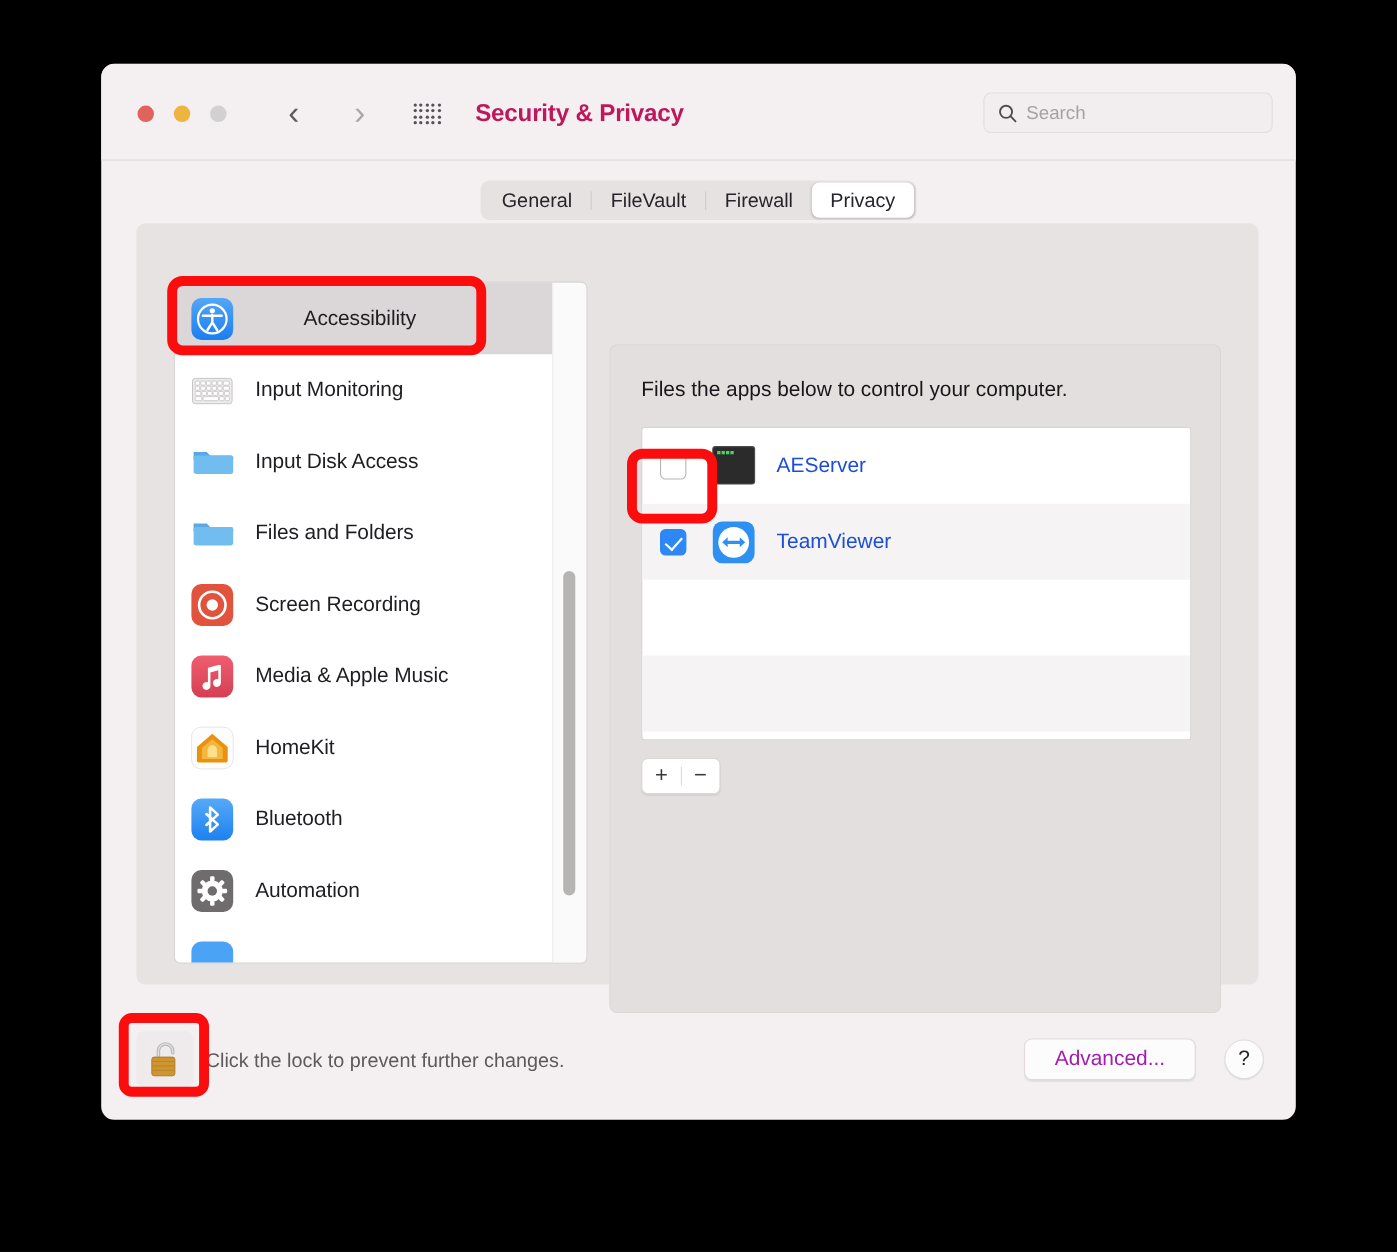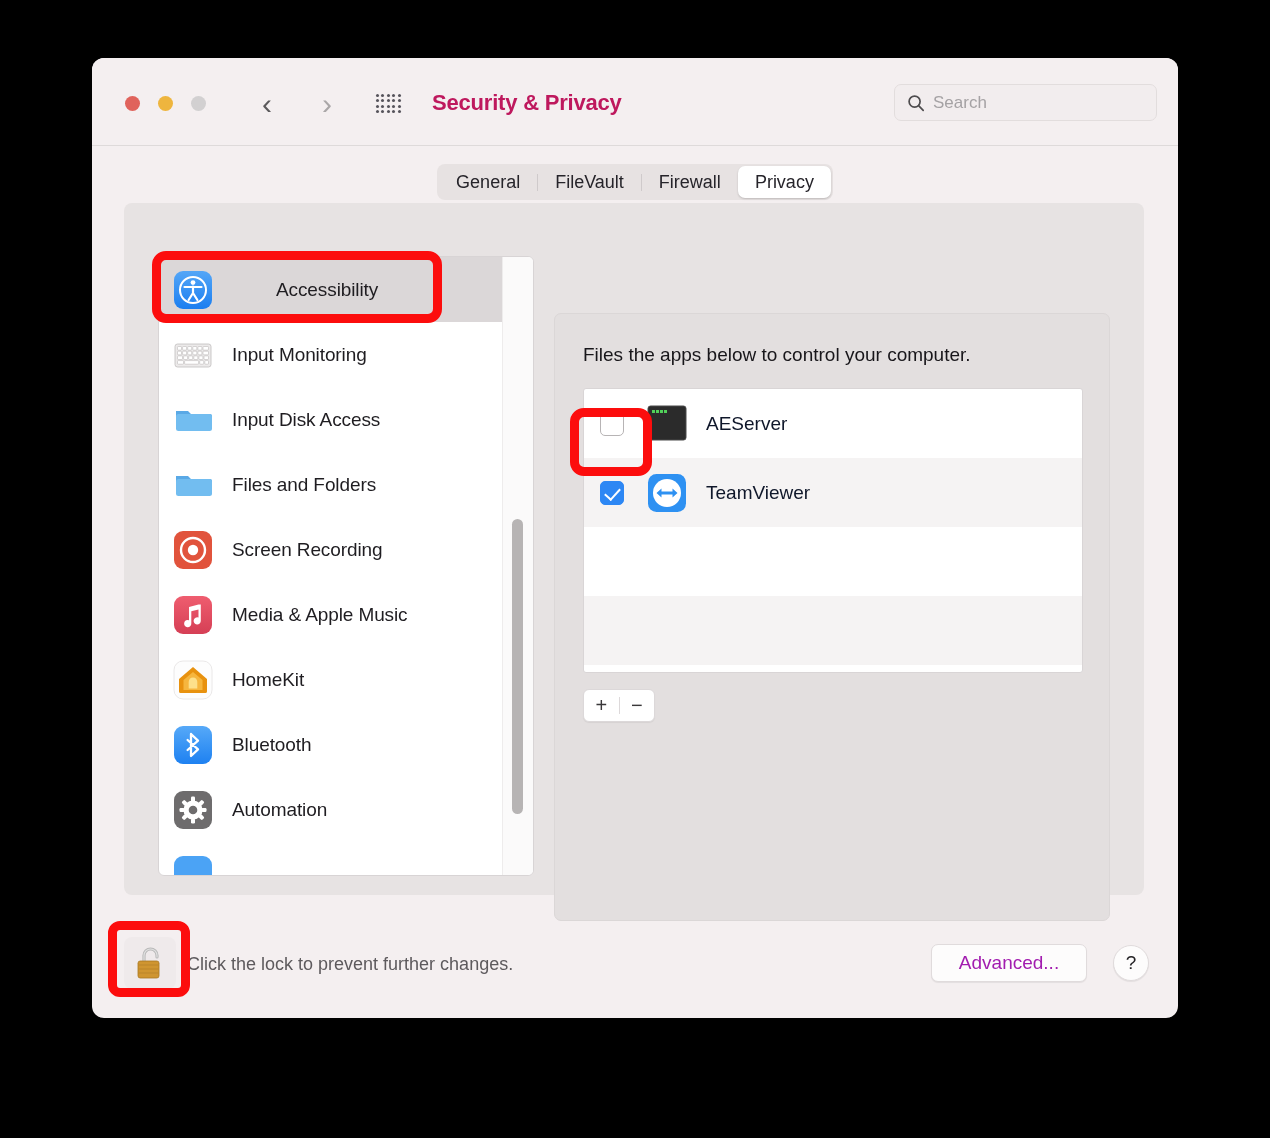--- a/index.html
+++ b/index.html
@@ -218,21 +218,21 @@
     border: solid #ffffff;
     border-width: 0 2.6px 2.6px 0;
     transform: rotate(42deg);
   }
   .app-icon {
     width: 42px; height: 42px;
     margin-left: 22px; margin-right: 18px;
     flex: none; position: relative;
   }
   .app-name {
-    font-size: 19px; color: #0f172a;
+    font-size: 19px; color: #1d4ed8;
   }
 
   #plusminus {
     position: absolute; left: 28px; top: 375px;
     width: 72px; height: 33px;
     background: #ffffff;
     border: 1px solid #dcd8d9;
     border-radius: 6px;
     display: flex; align-items: center;
     box-shadow: 0 1px 1px rgba(0,0,0,.06);

